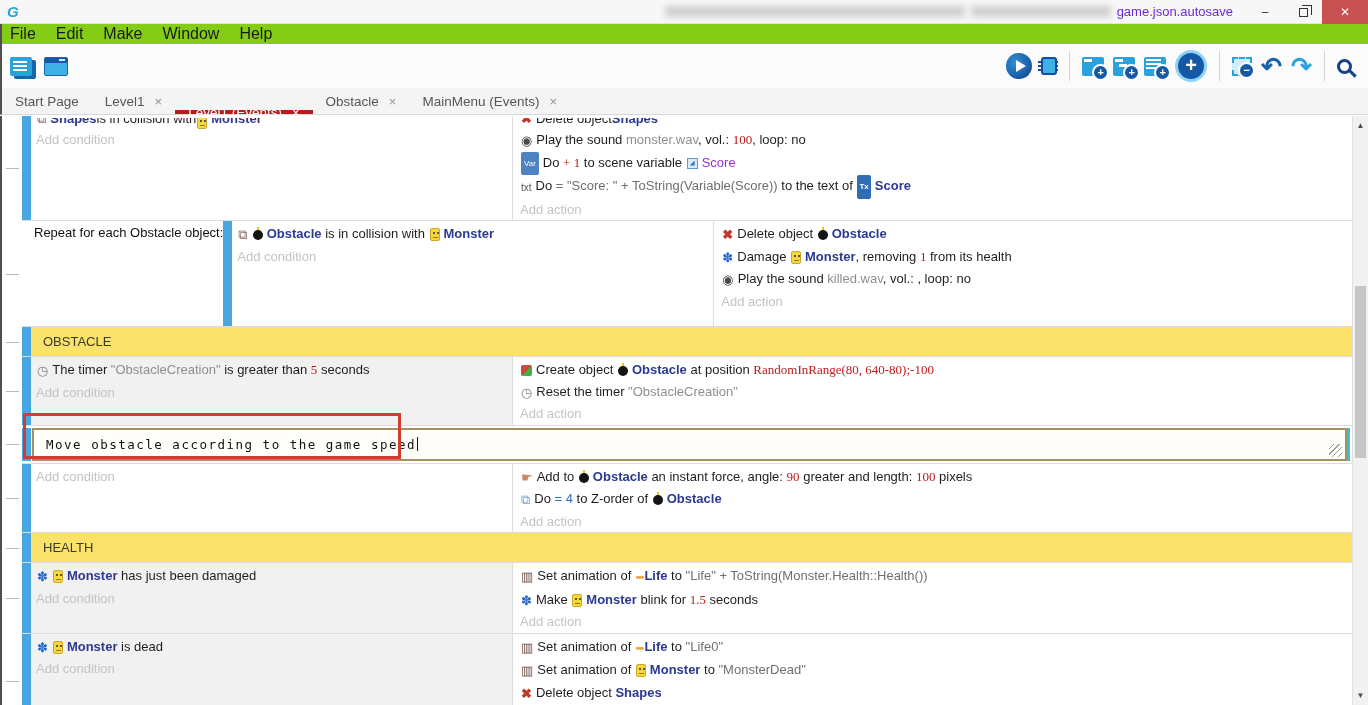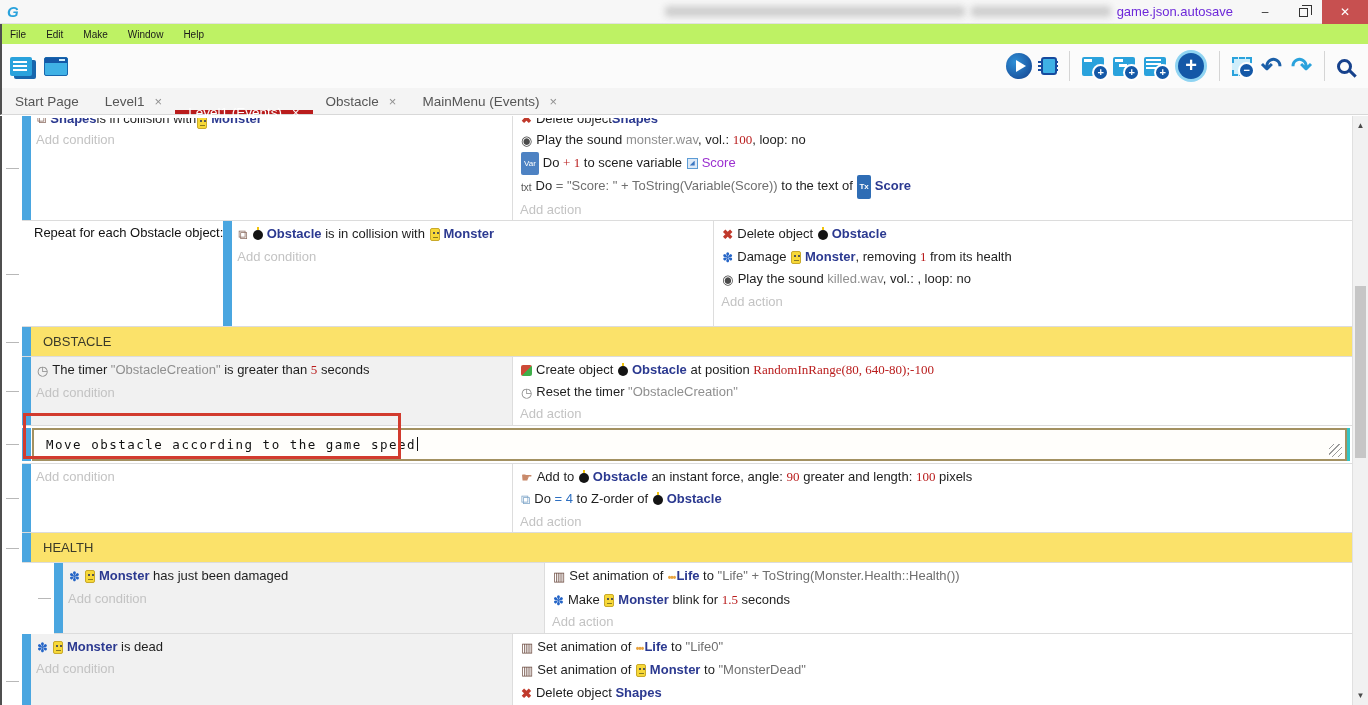--- a/index.html
+++ b/index.html
@@ -16,22 +16,22 @@
   .blurbar { height:11px; background:#cfcfcf; border-radius:3px; filter:blur(3px); }
   #title-text { font-size:13px; color:#6d28d9; white-space:nowrap; }
   #win-controls { position:absolute; right:0; top:0; height:24px; display:flex; }
   .winbtn { width:38px; height:24px; display:flex; align-items:center; justify-content:center;
     font-size:12px; color:#333; }
   #btn-close { width:46px; background:#c75050; color:#fff; font-size:12px; }
   #restore-glyph { width:9px; height:9px; border:1px solid #333; position:relative; background:#f7f7f7; }
   #restore-glyph::before { content:""; position:absolute; left:2px; top:-4px; width:9px; height:9px;
     border:1px solid #333; border-bottom:none; border-left:none; }
 
-  #menubar { height:20px; background:#bef264; display:flex; align-items:center;
-    font-size:10px; border-left:2px solid #4f4f4f; }
+  #menubar { height:20px; background:#84cc16; display:flex; align-items:center;
+    font-size:16px; border-left:2px solid #4f4f4f; }
   .menu-item { padding:0 10px; color:#1a1a1a; }
   .menu-item:first-child { padding-left:8px; }
 
   #toolbar { height:44px; background:#fbfbfb; display:flex; align-items:center;
     border-left:2px solid #4f4f4f; }
   #tb-left { display:flex; align-items:center; gap:12px; padding-left:8px; }
   #tb-right { margin-left:auto; display:flex; align-items:center; gap:9px; padding-right:10px; }
   .tbsep { width:1px; height:30px; background:#d5d5d5; margin:0 3px; }
 
   
@@ -152,21 +152,21 @@
     background:#3b77c2; clip-path:polygon(0 100%, 100% 0, 100% 100%); }
 
   
   #events > :nth-child(1) { min-height:98px; }
   #events > :nth-child(2) { min-height:106px; }
   #events > :nth-child(3) { min-height:30px; }
   #events > :nth-child(4) { min-height:62px; }
   #events > :nth-child(5) { min-height:38px;justify-content:center; }
   #events > :nth-child(6) { min-height:64px; }
   #events > :nth-child(7) { min-height:30px; }
-  #events > :nth-child(8) { min-height:63px;margin-left:32px; }
+  #events > :nth-child(8) { min-height:63px; }
   #events > :nth-child(9) { min-height:95px; border-bottom:none; }
 
   
   #vscroll { position:absolute; right:0; top:116px; bottom:0; width:16px; background:#f1f1f1;
     border-left:1px solid #e0e0e0; }
   .sarrow { position:absolute; left:0; right:0; text-align:center; font-size:8px; color:#4a4a4a; }
   #sarrow-up { top:5px; } #sarrow-down { bottom:5px; }
   #sthumb { position:absolute; left:2px; right:2px; top:170px; height:172px; background:#c6c6c6; }
 
   

